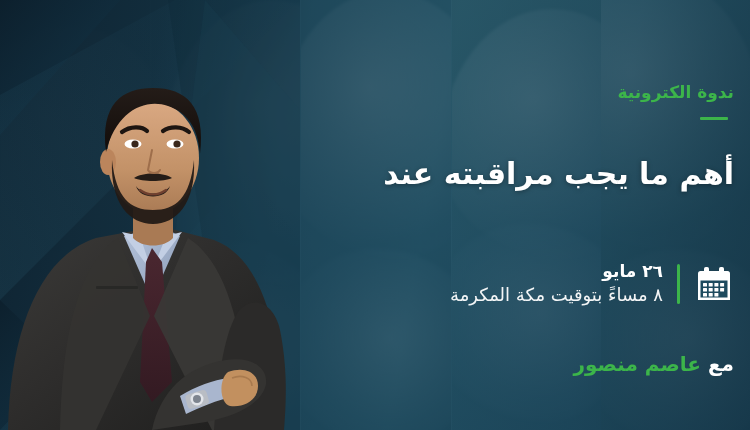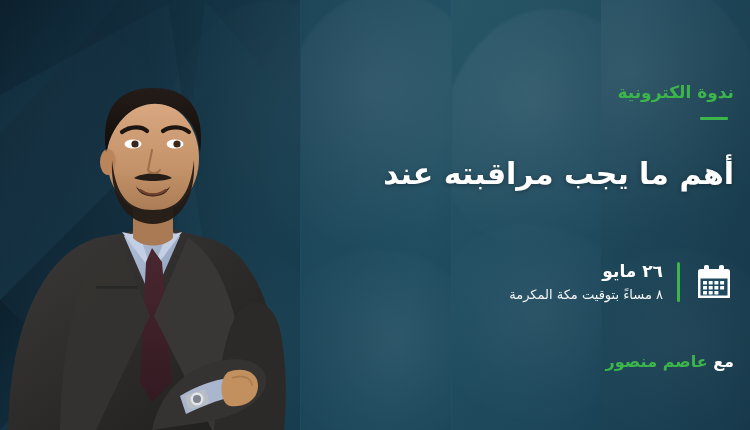--- a/index.html
+++ b/index.html
@@ -119,25 +119,25 @@
   }
   .cal-icon { width:40px; height:40px; flex:0 0 auto; }
   .date-rule {
     width:3px; height:40px;
     background:#3cb54a;
     border-radius:2px;
     flex:0 0 auto;
   }
   .date-text { color:#ffffff; line-height:1.35; }
   .date-day  { font-size:17px; font-weight:600; }
-  .date-time { font-size:13px; font-weight:400; opacity:0.95; }
+  .date-time { font-size:18px; font-weight:400; opacity:0.95; }
 
   .presenter {
     position:absolute; right:0; top:352px;
-    font-size:16px; font-weight:600;
+    font-size:20px; font-weight:600;
     line-height:1.2;
     white-space:nowrap;
   }
   .presenter .with { color:#ffffff; }
   .presenter .name { color:#3cb54a; }
 </style>
 </head>
 <body>
 
 <div class="banner">

